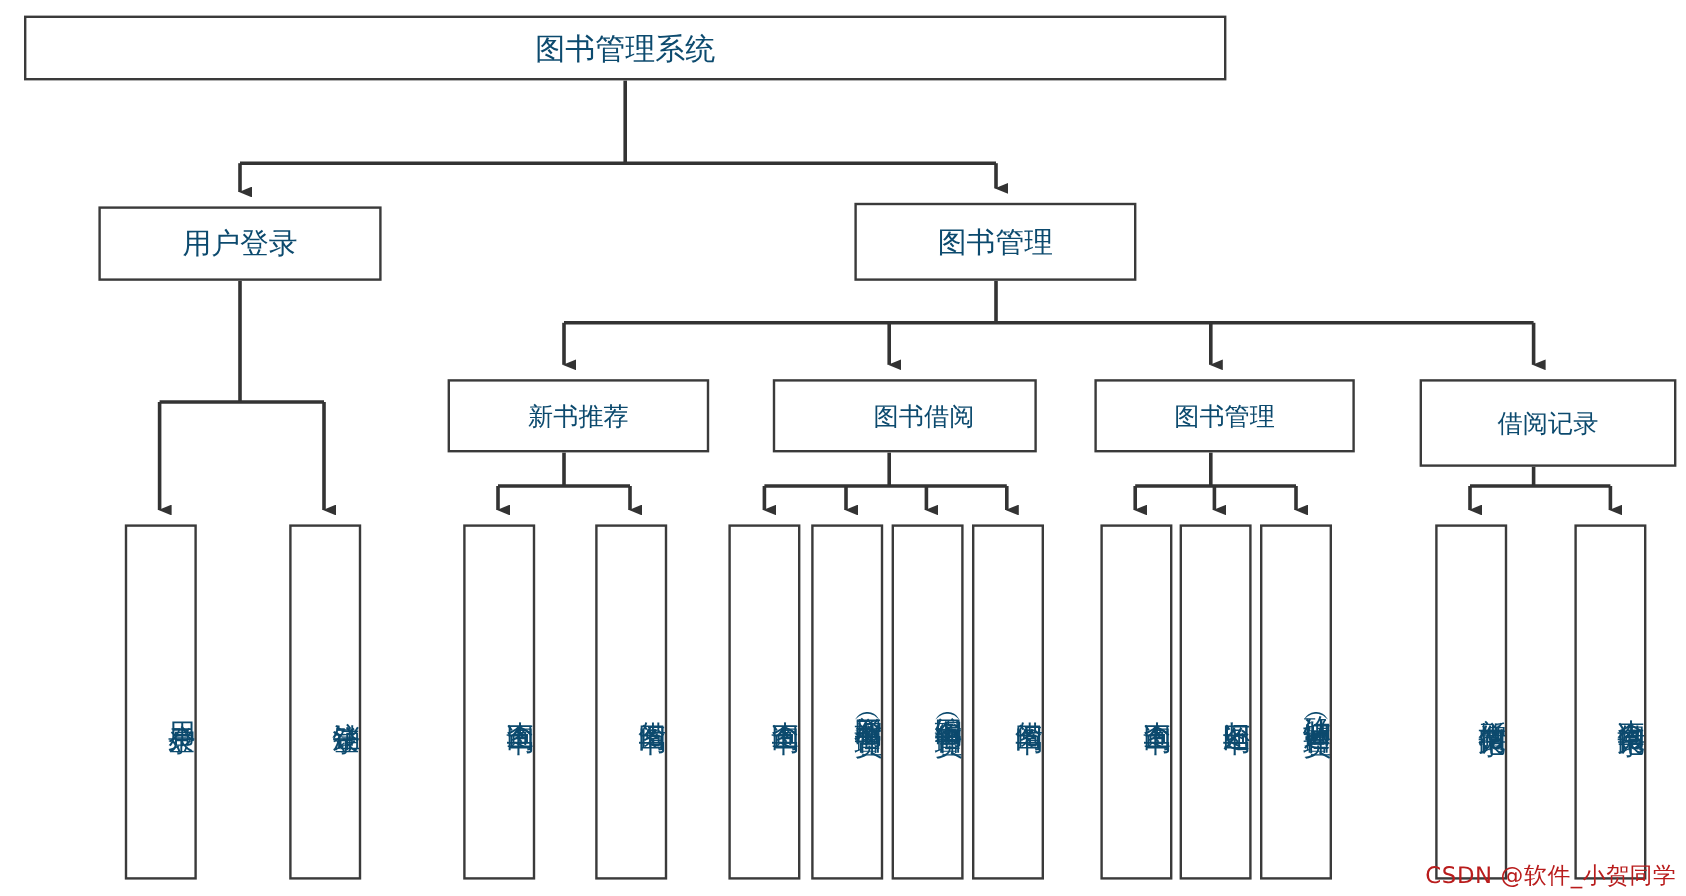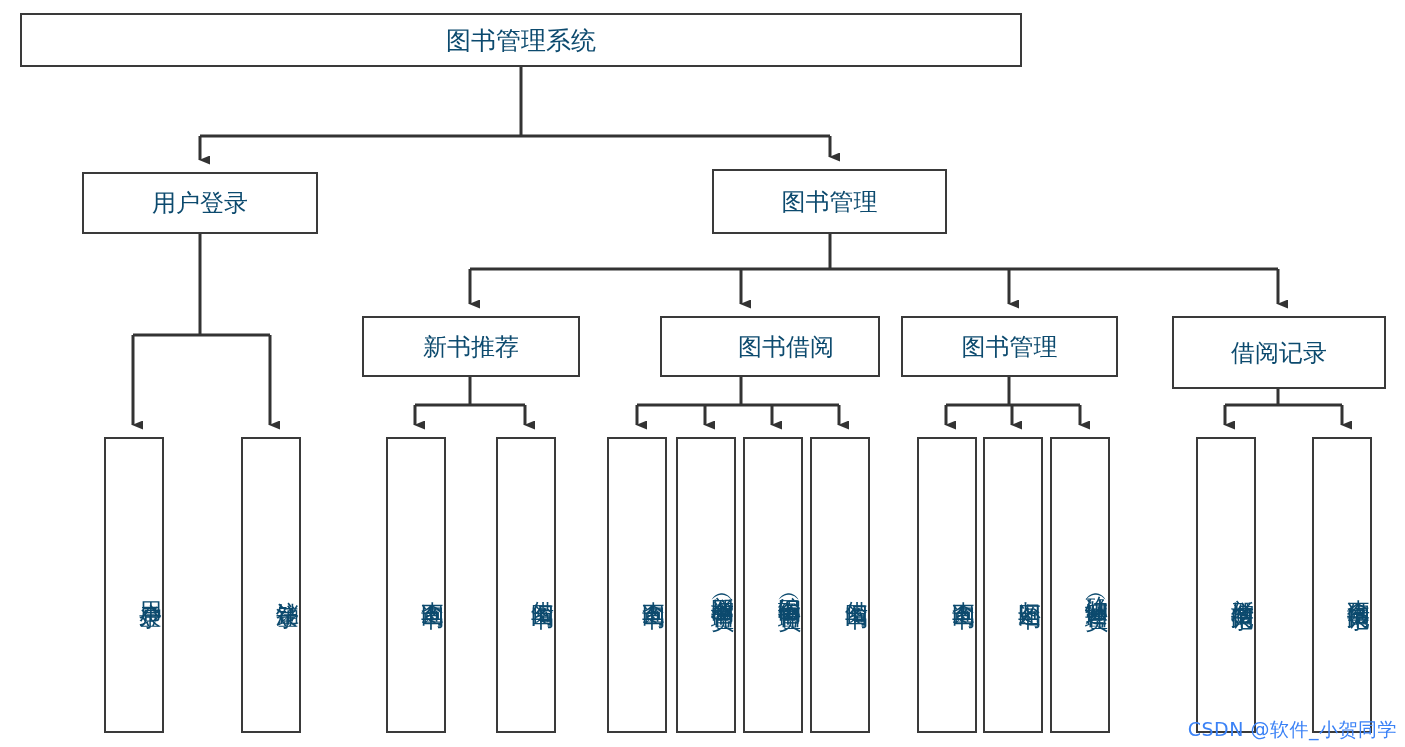--- a/index.html
+++ b/index.html
@@ -28,21 +28,21 @@
     border:2px solid #3a3a3a;
     display:flex;
     align-items:center;
     justify-content:center;
     text-align:center;
     color:#0c4a6e;
     z-index:2;
   }
   .node.root      { font-size:25px; }
   .node.level2    { font-size:24px; }
-  .node.level3    { font-size:24px; }
+  .node.level3    { font-size:21px;margin-left:11px; }
   .node.leaf      {
     font-size:23px;
     writing-mode:vertical-rl;
     text-orientation:upright;
     align-items:flex-start;
     justify-content:center;
     letter-spacing:2px;
     line-height:1.02;
     padding-top:4px;
   }
@@ -50,21 +50,21 @@
     writing-mode:vertical-rl;
     text-orientation:upright;
     display:block;
     white-space:nowrap;
   }
   .watermark{
     position:absolute;
     right:8px;
     bottom:4px;
     font-size:19px;
-    color:#3b82f6;
+    color:#b91c1c;
     letter-spacing:0.5px;
     z-index:3;
     white-space:nowrap;
   }
 </style>
 </head>
 <body>
 
 <div id="canvas">
 
@@ -125,21 +125,21 @@
   <div class="node level2" style="left:82px;top:172px;width:236px;height:62px;">
     <span>用户登录</span>
   </div>
   <div class="node level2" style="left:712px;top:169px;width:235px;height:65px;">
     <span>图书管理</span>
   </div>
 
   <div class="node level3" style="left:362px;top:316px;width:218px;height:61px;">
     <span>新书推荐</span>
   </div>
-  <div class="node level3" style="left:660px;top:316px;width:220px;height:61px;padding-left:32px;">
+  <div class="node level3" style="left:633px;top:316px;width:220px;height:61px;padding-left:32px;">
     <span>图书借阅</span>
   </div>
   <div class="node level3" style="left:901px;top:316px;width:217px;height:61px;">
     <span>图书管理</span>
   </div>
   <div class="node level3" style="left:1172px;top:316px;width:214px;height:73px;">
     <span>借阅记录</span>
   </div>
 
   <div class="node leaf" style="left:104px;top:437px;width:60px;height:296px;">

